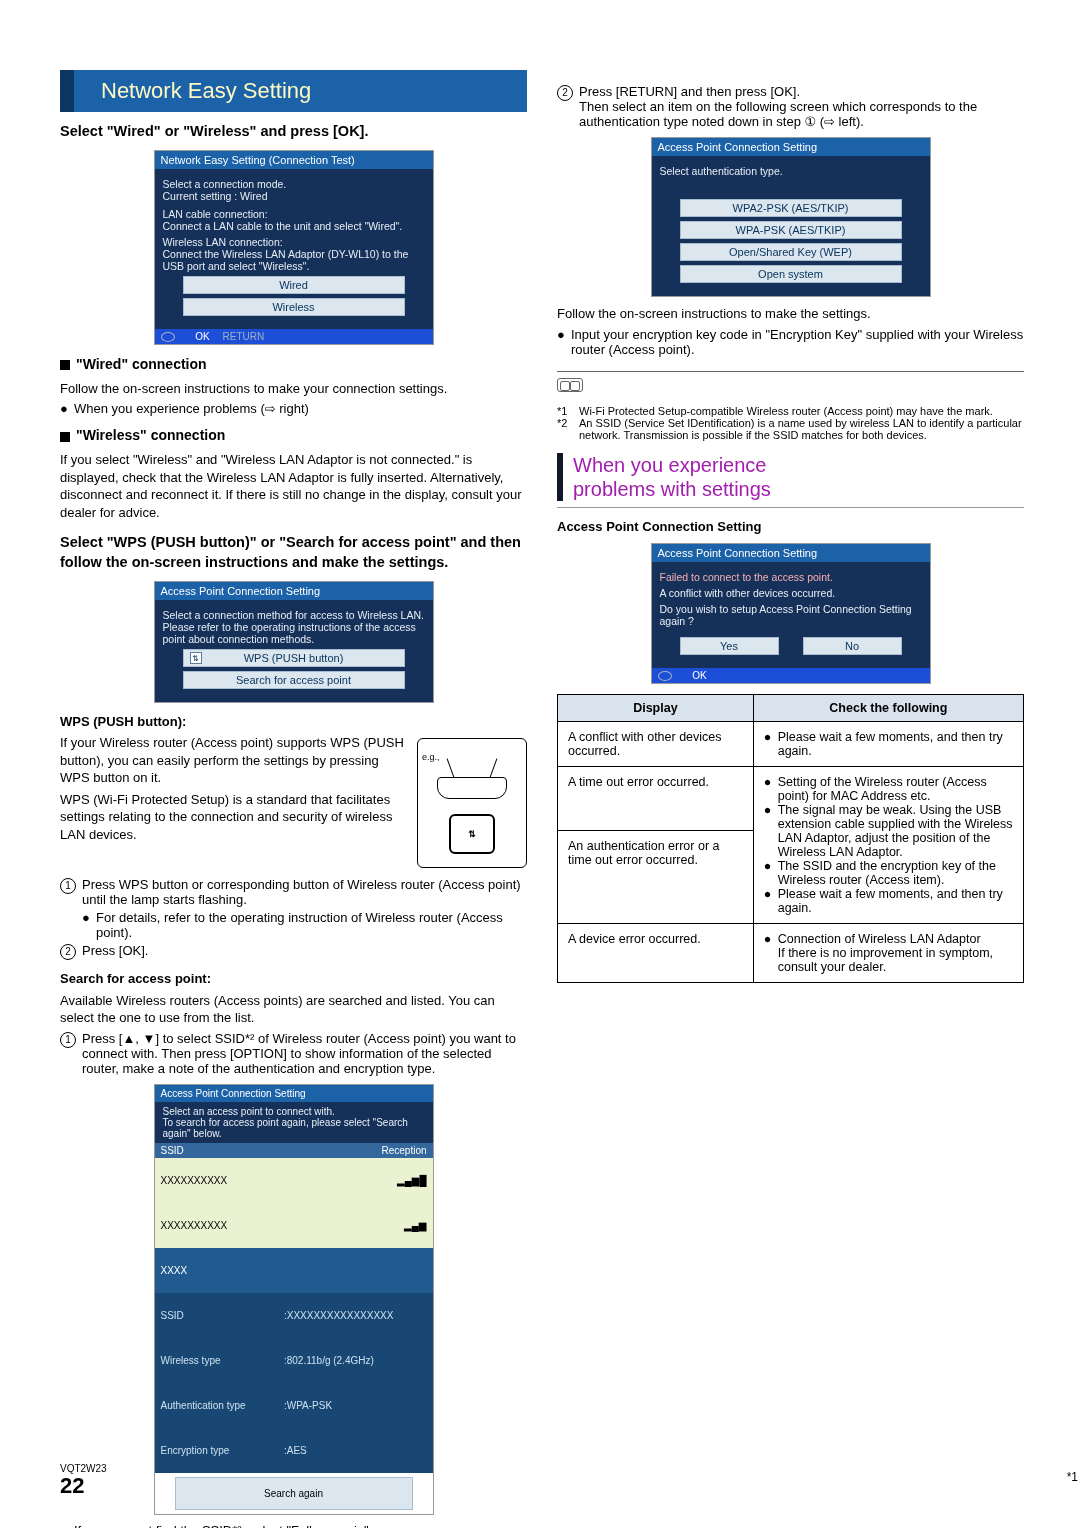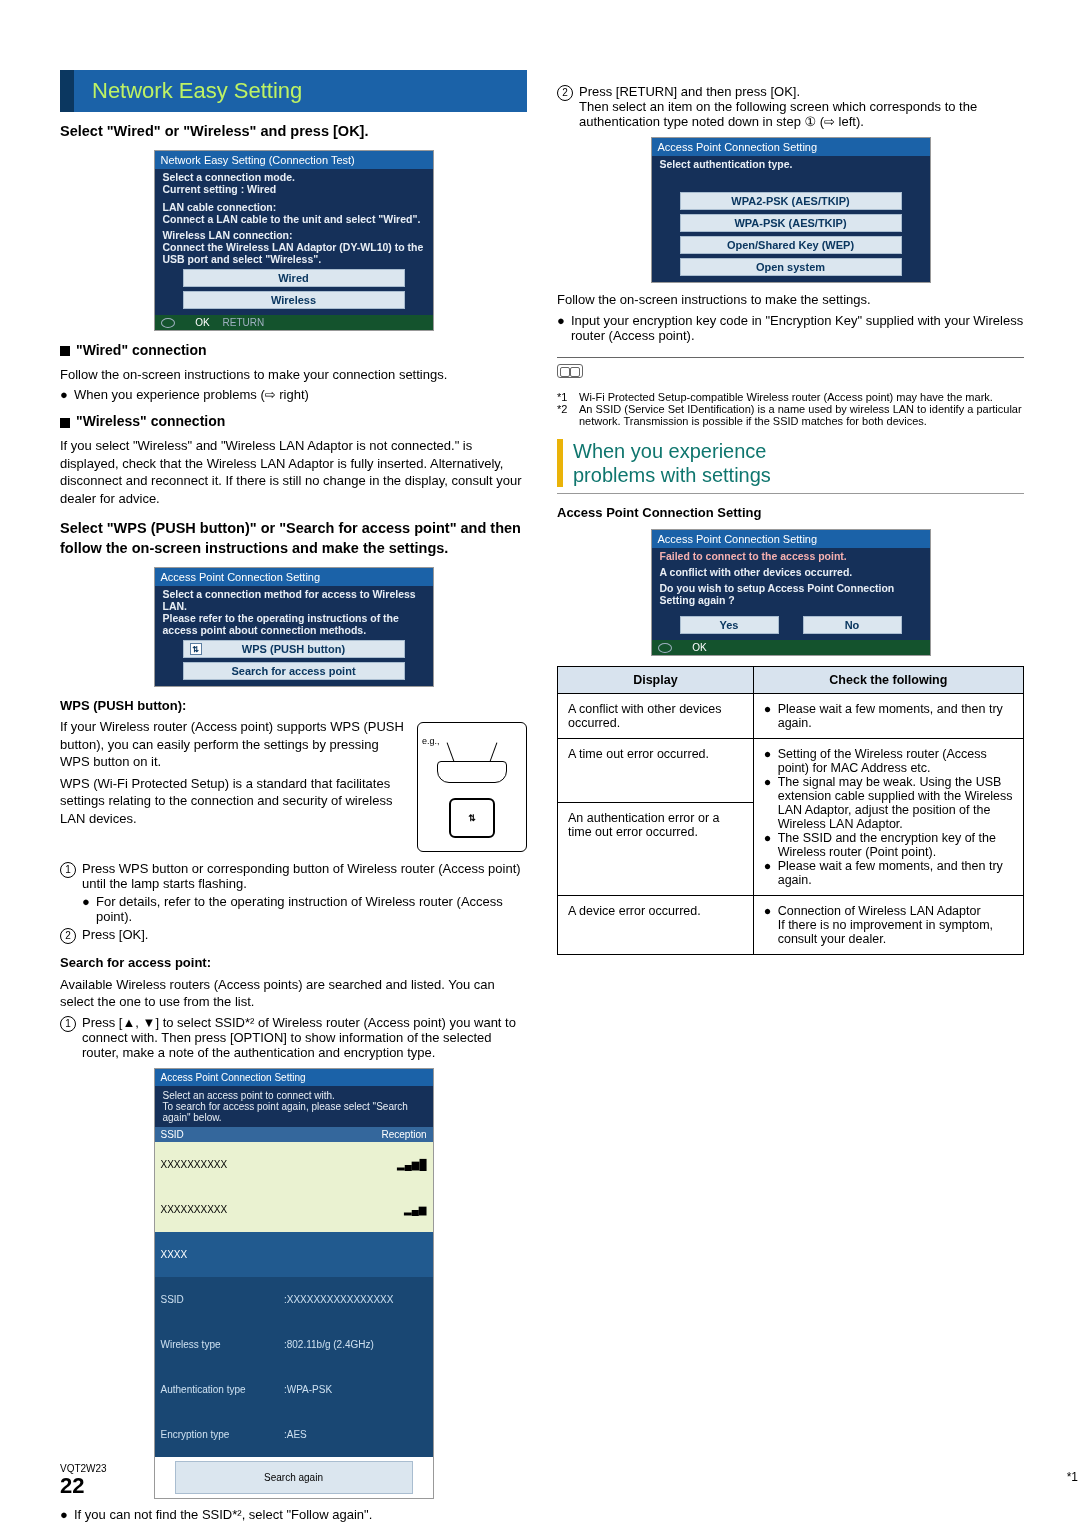--- a/index.html
+++ b/index.html
@@ -10,31 +10,31 @@
     font-size: 13px;
     color: #000;
     background: #fff;
     position: relative;
     padding: 60px 56px 30px 60px;
   }
   .two-col { display: flex; gap: 30px; }
   .col { flex: 1; min-width: 0; }
   .section-title-bar {
     background: #1b62a8;
-    color: #bef264;
+    color: #fef9c3;
     font-size: 22px;
-    padding: 8px 18px;
+    padding: 8px 27px;
     margin: 10px 0 10px 0;
     border-left: 14px solid #0b3760;
   }
   .sub-title-box {
-    border-left: 6px solid #eab308;
+    border-left: 6px solid #0f172a;
     padding-left: 10px;
     font-size: 20px;
-    color: #0f766e;
+    color: #a21caf;
     margin: 12px 0 6px 0;
     line-height: 1.2;
   }
   .sub-rule { border: none; border-top: 1px solid #999; margin: 2px 0 10px 0; }
   .bold { font-weight: bold; }
   .h-sub { font-weight: bold; font-size: 14px; margin: 10px 0 6px 0; }
   .sq { display:inline-block; width:10px; height:10px; background:#000; margin-right:6px; vertical-align:middle; }
   p { margin: 4px 0; line-height: 1.35; }
   .bullet { display:flex; }
   .bullet .dot { width:14px; flex:none; }
@@ -47,26 +47,26 @@
   .dialog {
     width: 280px;
     margin: 8px auto;
     border: 1px solid #999;
     font-size: 10.5px;
     background: #fff;
   }
   .dialog .dhdr {
     background: #1b62a8; color:#fff; padding:3px 6px; font-size:11px;
   }
-  .dialog .dbody { padding:2px 8px; background:#153059; color:#e8eef5;font-weight:bold; }
+  .dialog .dbody { padding:9px 8px; background:#153059; color:#e8eef5; }
   .dialog .btn {
     background:#dbe6ef; color:#0b3760; text-align:center;
     border:1px solid #a9bdd0; margin:4px 20px; padding:2px 0; font-size:11px;
   }
-  .dialog .retbar { background:#14532d; color:#9fb0c0; font-size:10px; padding:2px 6px; }
+  .dialog .retbar { background:#1d4ed8; color:#9fb0c0; font-size:10px; padding:2px 6px; }
   .dialog .retbar .ok { color:#fff; margin-left:18px; margin-right:10px;}
   .wps-img {
     float:right; width:110px; height:130px; border:1px solid #000; border-radius:6px;
     margin:4px 0 6px 10px; display:flex; flex-direction:column; align-items:center; justify-content:space-around;
     padding:6px 4px; font-size:9px;
   }
   .wps-img .router {
     width:70px; height:22px; border:1px solid #000; border-radius:4px 4px 12px 12px; position:relative;
   }
   .wps-img .router:before, .wps-img .router:after {
@@ -347,21 +347,21 @@
           <div class="bullet">
                 <div class="dot">●</div>
                 <div class="txt">Setting of the Wireless router (Access point) for MAC Address etc.</div>
               </div>
           <div class="bullet">
                 <div class="dot">●</div>
                 <div class="txt">The signal may be weak. Using the USB extension cable supplied with the Wireless LAN Adaptor, adjust the position of the Wireless LAN Adaptor.</div>
               </div>
           <div class="bullet">
                 <div class="dot">●</div>
-                <div class="txt">The SSID and the encryption key of the Wireless router (Point point).</div>
+                <div class="txt">The SSID and the encryption key of the Wireless router (Access item).</div>
               </div>
           <div class="bullet">
                 <div class="dot">●</div>
                 <div class="txt">Please wait a few moments, and then try again.</div>
               </div>
         </td>
       </tr>
       <tr>
         <td>An authentication error or a time out error occurred.</td>
       </tr>

